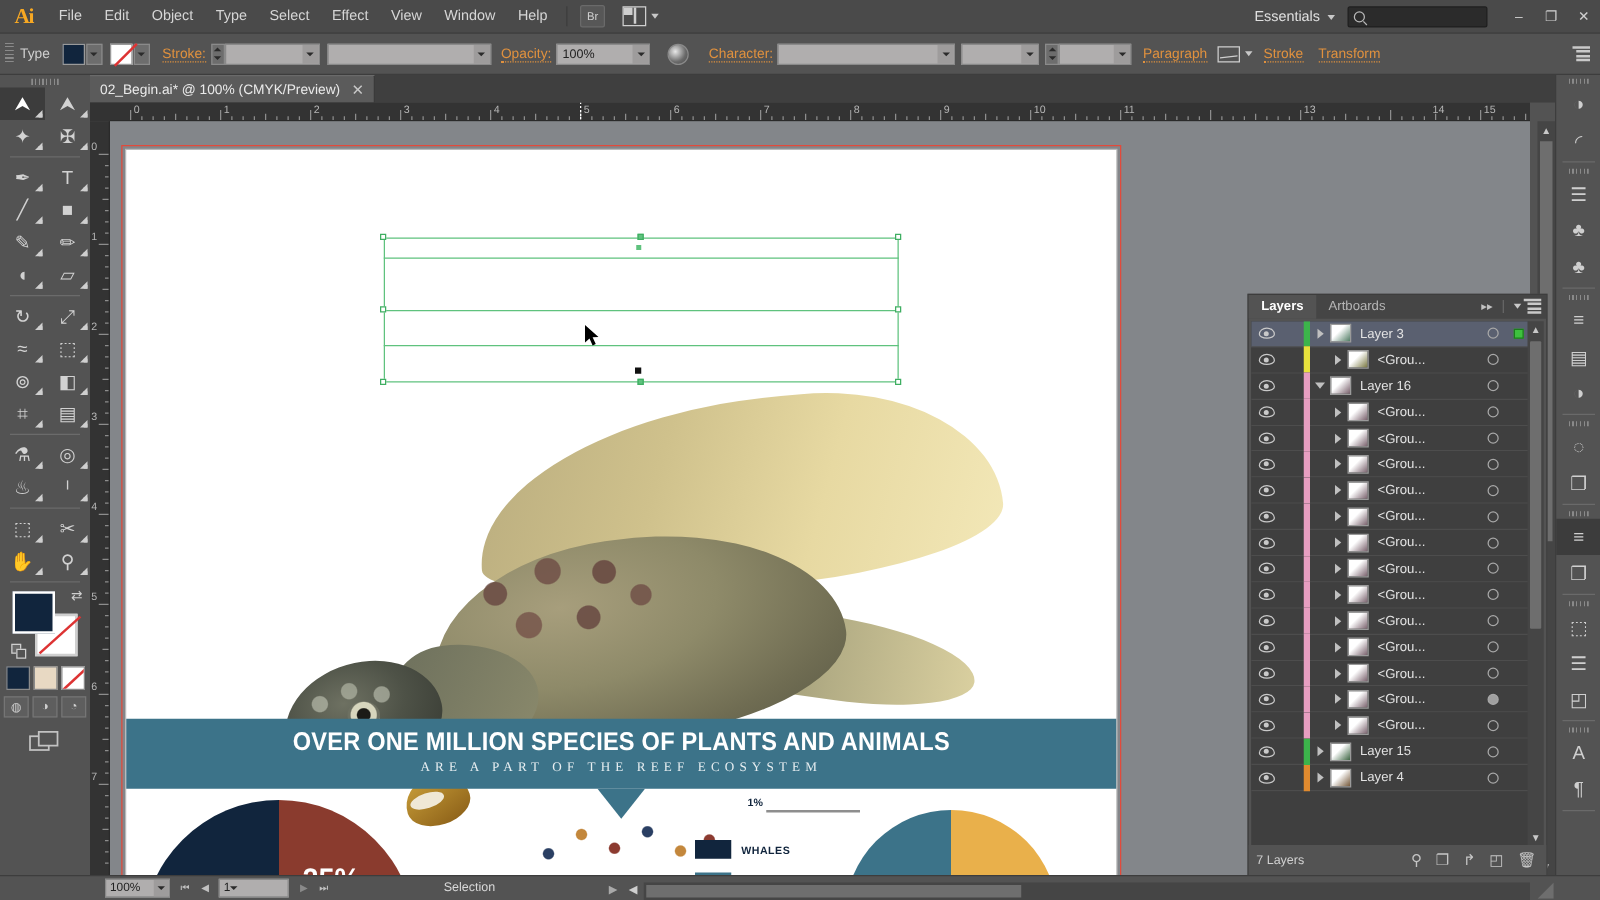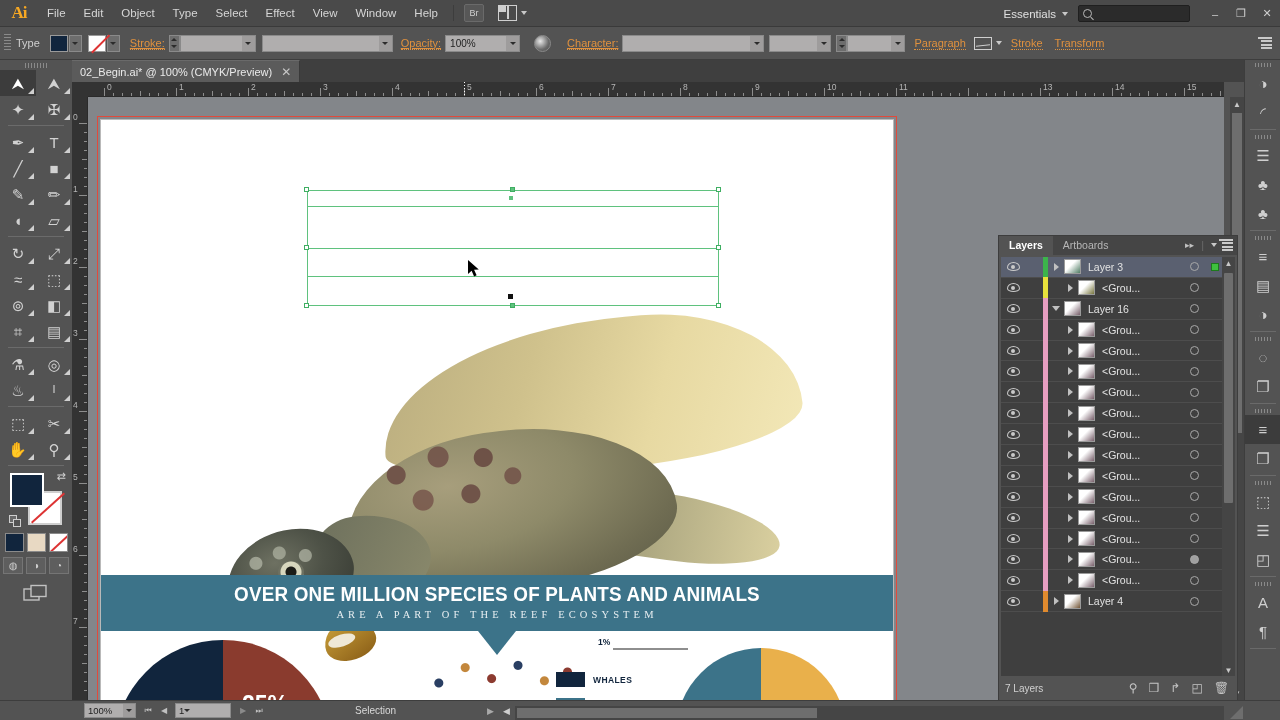--- a/index.html
+++ b/index.html
@@ -57,21 +57,21 @@
   .controlbar {
     position:absolute; left:0; top:27px; width:1280px; height:33px;
     background:#535353; border-bottom:1px solid #3d3d3d;
     display:flex; align-items:center; padding-left:4px;
   }
   .grip { width:7px;height:18px; background:
       repeating-linear-gradient(to bottom,#8a8a8a 0 1px,transparent 1px 3px);
       margin-right:5px; }
   .cb-label { color:#cfcfcf; font-size:11px; margin-right:10px; }
   .cb-olabel { color:#e0913e; font-size:11px; margin-right:4px;
-               border-bottom:1px dotted #e0913e; line-height:12px;text-decoration:underline;}
+               border-bottom:1px dotted #e0913e; line-height:12px;}
   .sw {
     width:18px;height:17px; border:1px solid #9a9a9a; background:#11253d;
   }
   .sw.none { background:#fff; position:relative; }
   .sw.none:after{content:"";position:absolute;left:-1px;top:7px;width:25px;height:1.6px;background:#d33;transform:rotate(-45deg);transform-origin:center;}
   .minibtn {
     width:13px;height:17px;background:#6d6d6d;border:1px solid #8a8a8a;
     display:flex;align-items:center;justify-content:center;margin-left:1px;
   }
   .minicaret{width:0;height:0;border-left:3px solid transparent;border-right:3px solid transparent;border-top:3.5px solid #2b2b2b;}
@@ -590,21 +590,21 @@
       <div class="rh-tick" style="left: 952px; height: 8px;"></div>
       <div class="rh-num" style="left: 955px;">13</div>
       <div class="rh-tick" style="left: 961px; height: 3px;"></div>
       <div class="rh-tick" style="left: 970px; height: 3px;"></div>
       <div class="rh-tick" style="left: 979px; height: 3px;"></div>
       <div class="rh-tick" style="left: 988px; height: 5px;"></div>
       <div class="rh-tick" style="left: 997px; height: 3px;"></div>
       <div class="rh-tick" style="left: 1006px; height: 3px;"></div>
       <div class="rh-tick" style="left: 1015px; height: 3px;"></div>
       <div class="rh-tick" style="left: 1024px; height: 8px;"></div>
-      <div class="rh-num" style="left: 1027px;">14</div>
+      <div class="rh-num" style="left: 1058px;">14</div>
       <div class="rh-tick" style="left: 1033px; height: 3px;"></div>
       <div class="rh-tick" style="left: 1042px; height: 3px;"></div>
       <div class="rh-tick" style="left: 1051px; height: 3px;"></div>
       <div class="rh-tick" style="left: 1060px; height: 5px;"></div>
       <div class="rh-tick" style="left: 1069px; height: 3px;"></div>
       <div class="rh-tick" style="left: 1078px; height: 3px;"></div>
       <div class="rh-tick" style="left: 1087px; height: 3px;"></div>
       <div class="rh-tick" style="left: 1096px; height: 8px;"></div>
       <div class="rh-num" style="left: 1099px;">15</div>
       <div class="rh-tick" style="left: 1105px; height: 3px;"></div>
@@ -1307,20 +1307,38 @@
           </div>
           <div class="lsel"></div>
         </div>
         <div class="lrow">
           <div class="leye">
             <span class="eyeg">
               <i></i>
             </span>
           </div>
           <div class="llock"></div>
+          <div class="lcolor" style="background: rgb(60, 180, 75);"></div>
+          <div class="ltri">
+            <span class="tri"></span>
+          </div>
+          <div class="lthumb" style="background: linear-gradient(135deg, rgb(255, 255, 255) 40%, rgba(60, 180, 75, 0.333) 100%);"></div>
+          <div class="lname">Layer 15</div>
+          <div class="ltarget">
+            <span class="tcirc"></span>
+          </div>
+          <div class="lsel"></div>
+        </div>
+        <div class="lrow">
+          <div class="leye">
+            <span class="eyeg">
+              <i></i>
+            </span>
+          </div>
+          <div class="llock"></div>
           <div class="lcolor" style="background: rgb(224, 138, 46);"></div>
           <div class="ltri">
             <span class="tri"></span>
           </div>
           <div class="lthumb" style="background: linear-gradient(135deg, rgb(255, 255, 255) 40%, rgba(224, 138, 46, 0.333) 100%);"></div>
           <div class="lname">Layer 4</div>
           <div class="ltarget">
             <span class="tcirc"></span>
           </div>
           <div class="lsel"></div>

